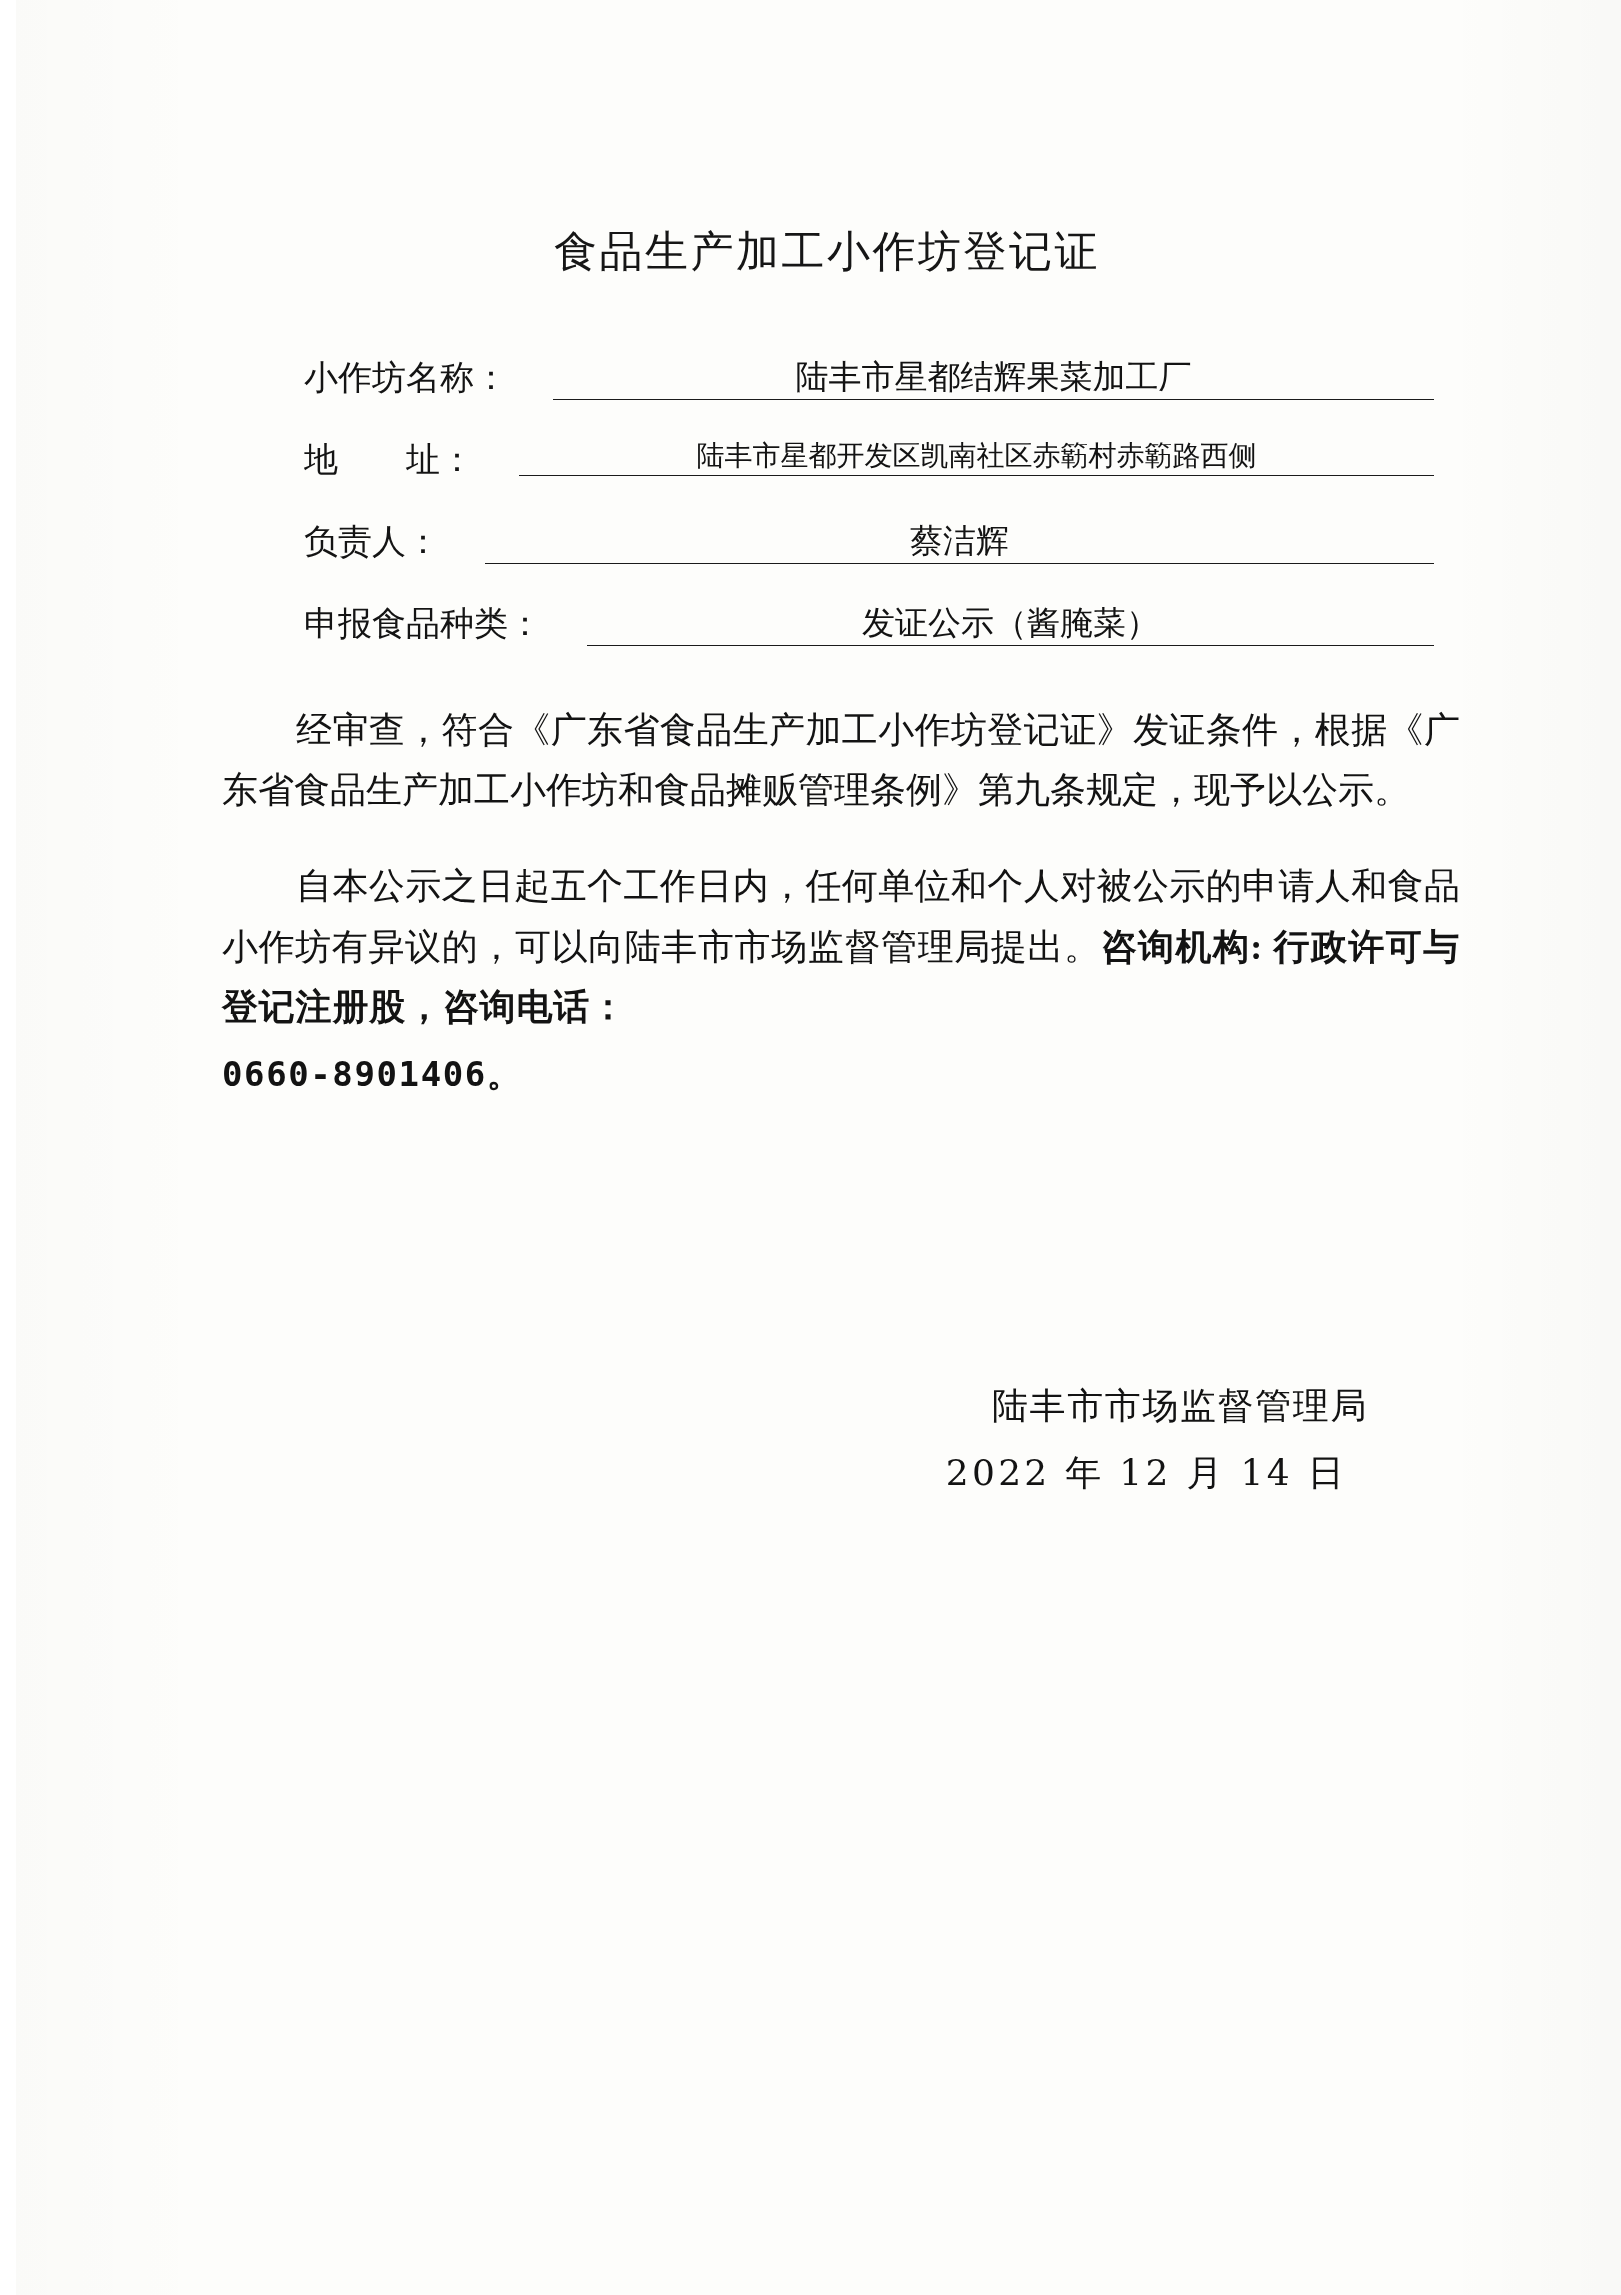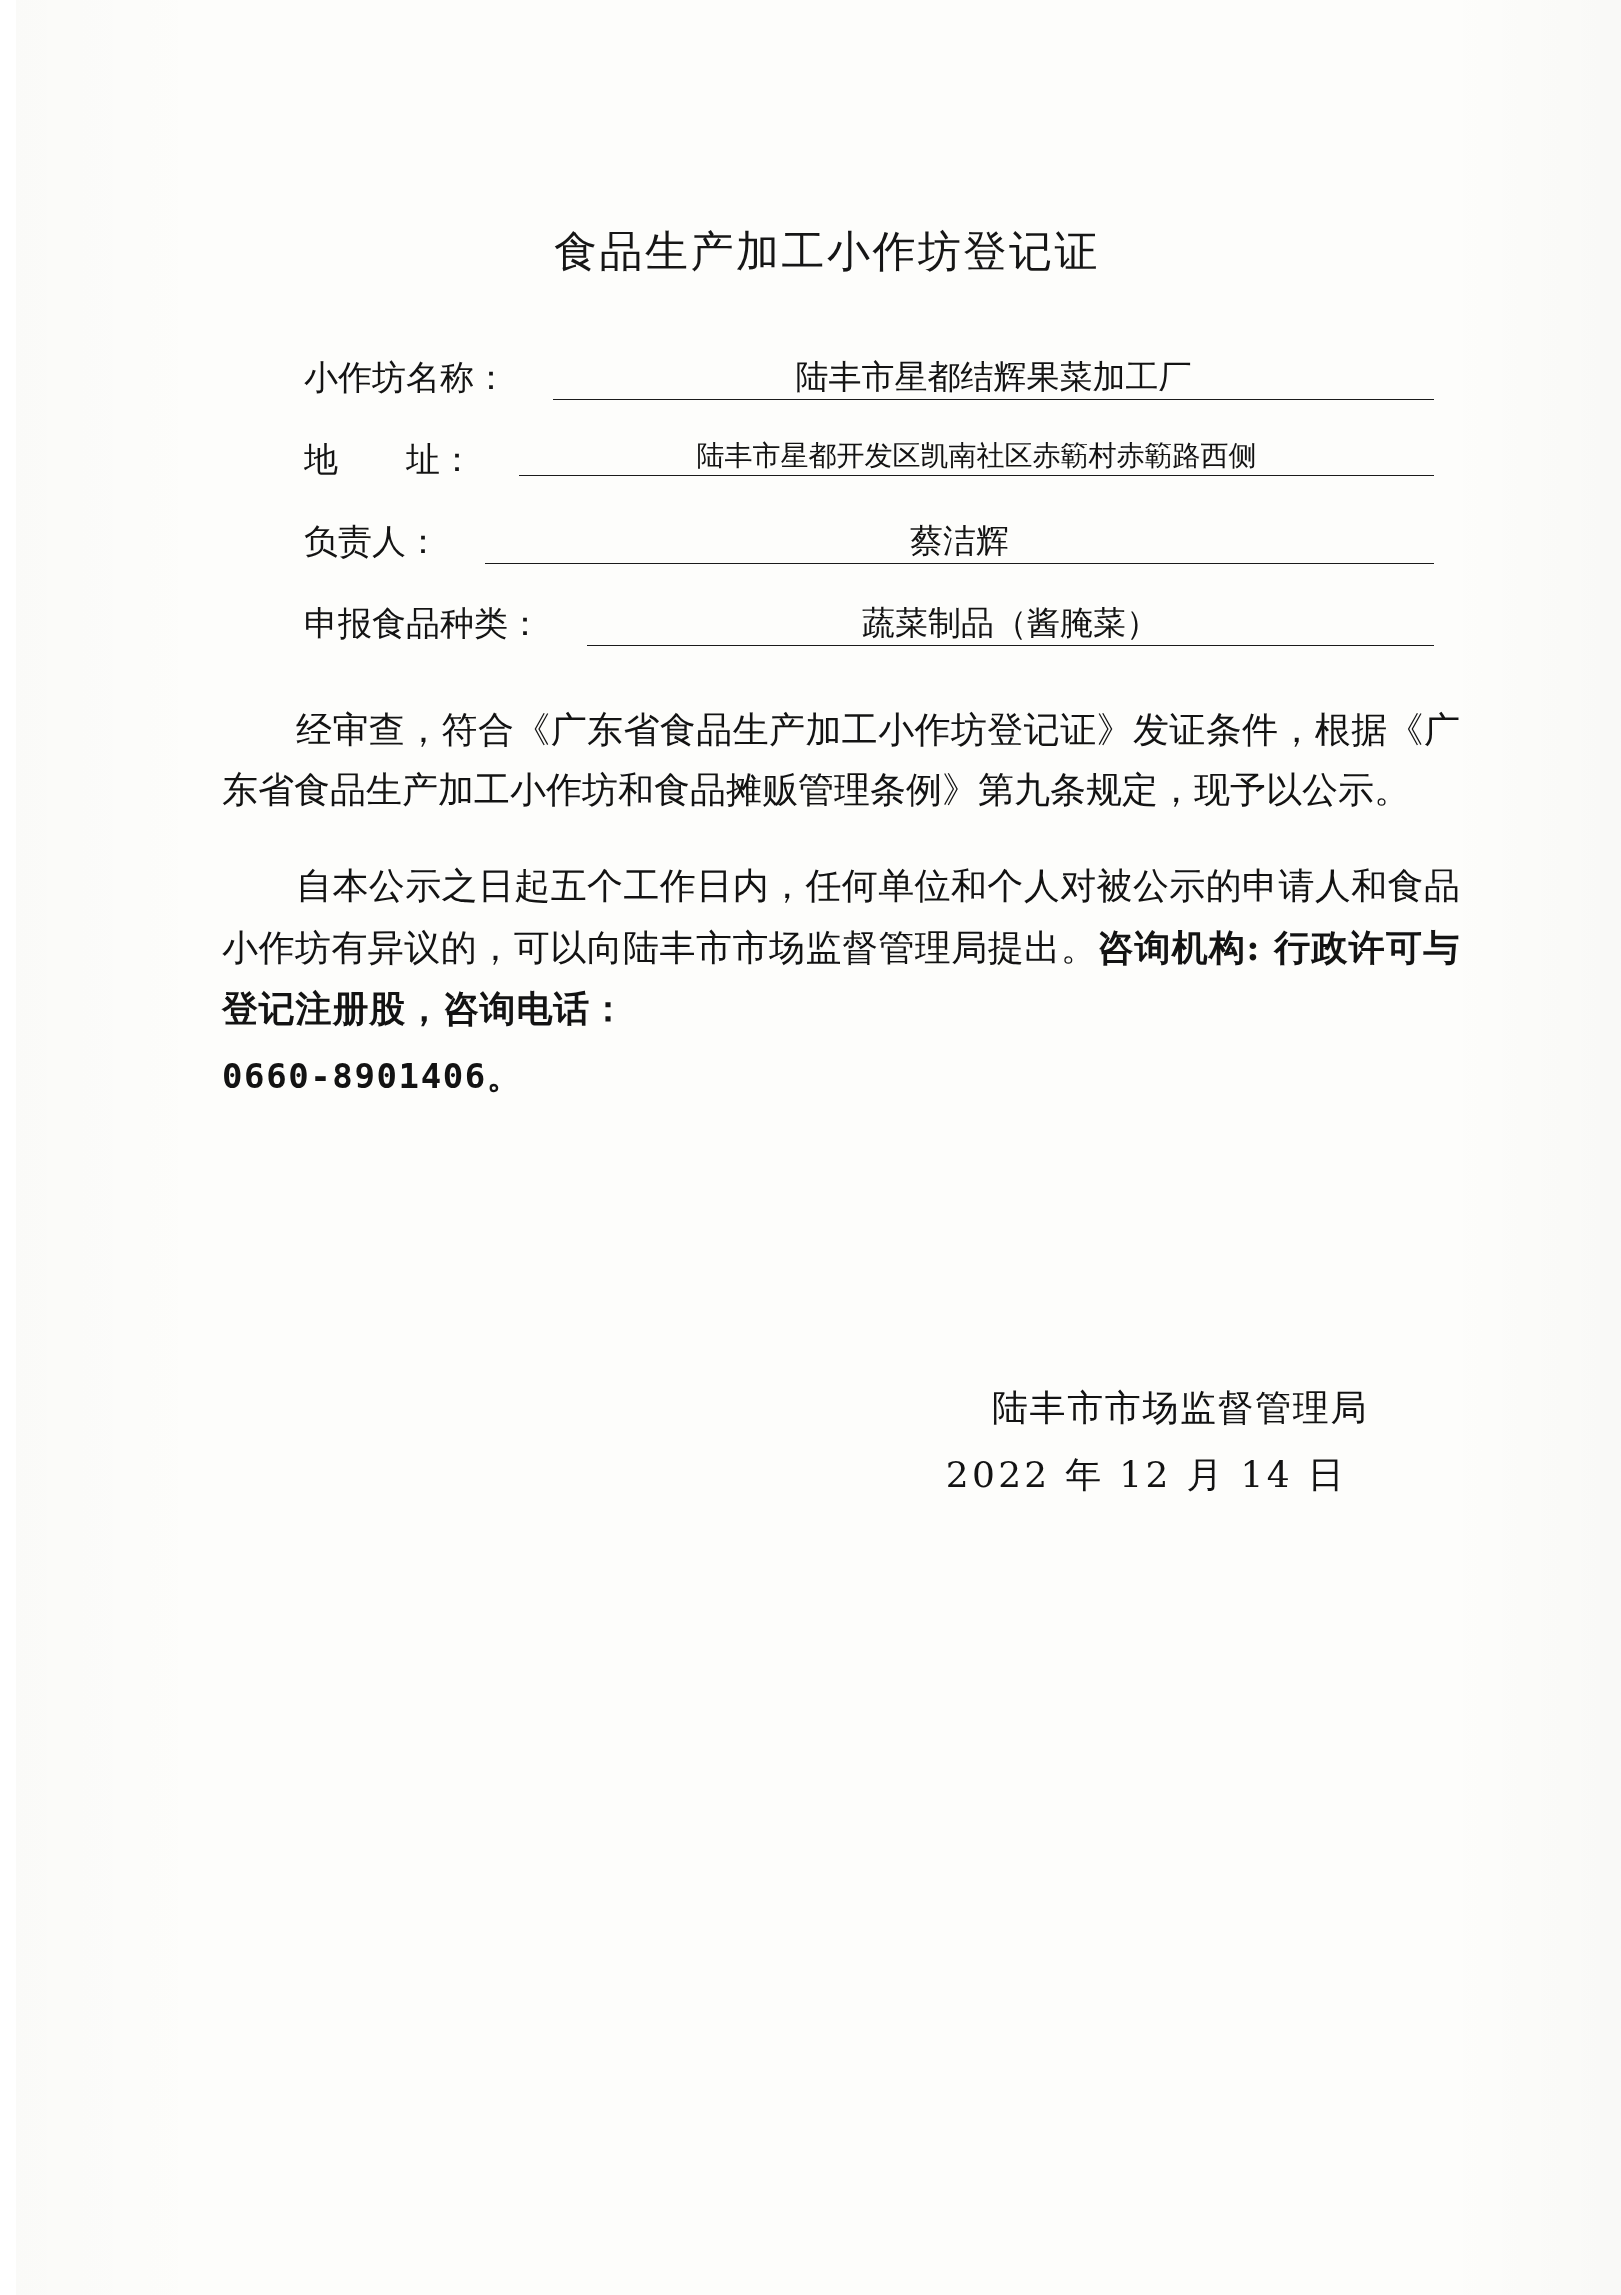--- a/index.html
+++ b/index.html
@@ -91,20 +91,21 @@
     padding-left: 206px;
     padding-right: 178px;
     font-size: 36px;
     line-height: 1.68;
     text-align: justify;
     color: #131313;
   }
   .para {
     text-indent: 74px;
     margin-bottom: 8.2px;
+    font-family: Liberation Serif, serif;
   }
   .para.second {
     margin-top: 36px;
   }
   .bold-inline {
     font-weight: bold;
     letter-spacing: 0.8px;
   }
   .phone-line {
     text-indent: 0;
@@ -158,21 +159,21 @@
       <div class="field-row">
         <div class="field-label">负责人：</div>
         <div class="field-value-wrap">
           <span class="field-value">蔡洁辉</span>
         </div>
       </div>
 
       <div class="field-row">
         <div class="field-label">申报食品种类：</div>
         <div class="field-value-wrap">
-          <span class="field-value">蔬菜制品（酱腌菜）</span>
+          <span class="field-value">发证公示（酱腌菜）</span>
         </div>
       </div>
 
     </div>
 
     <div class="body-text">
       <div class="para">经审查，符合《广东省食品生产加工小作坊登记证》发证条件，根据《广东省食品生产加工小作坊和食品摊贩管理条例》第九条规定，现予以公示。</div>
       <div class="para second">
         <span>自本公示之日起五个工作日内，任何单位和个人对被公示的申请人和食品小作坊有异议的，可以向陆丰市市场监督管理局提出。</span><span class="bold-inline">咨询机构: 行政许可与登记注册股，咨询电话：</span>
       </div>

